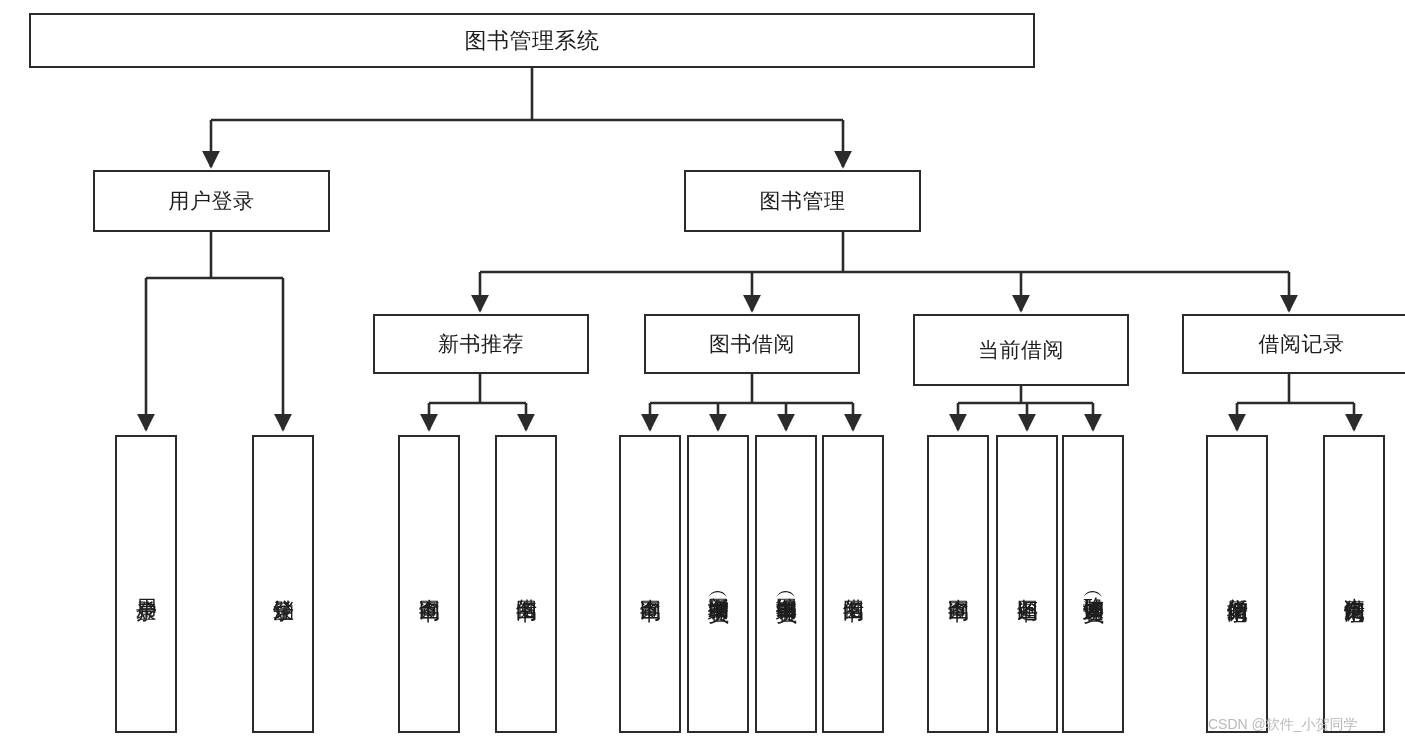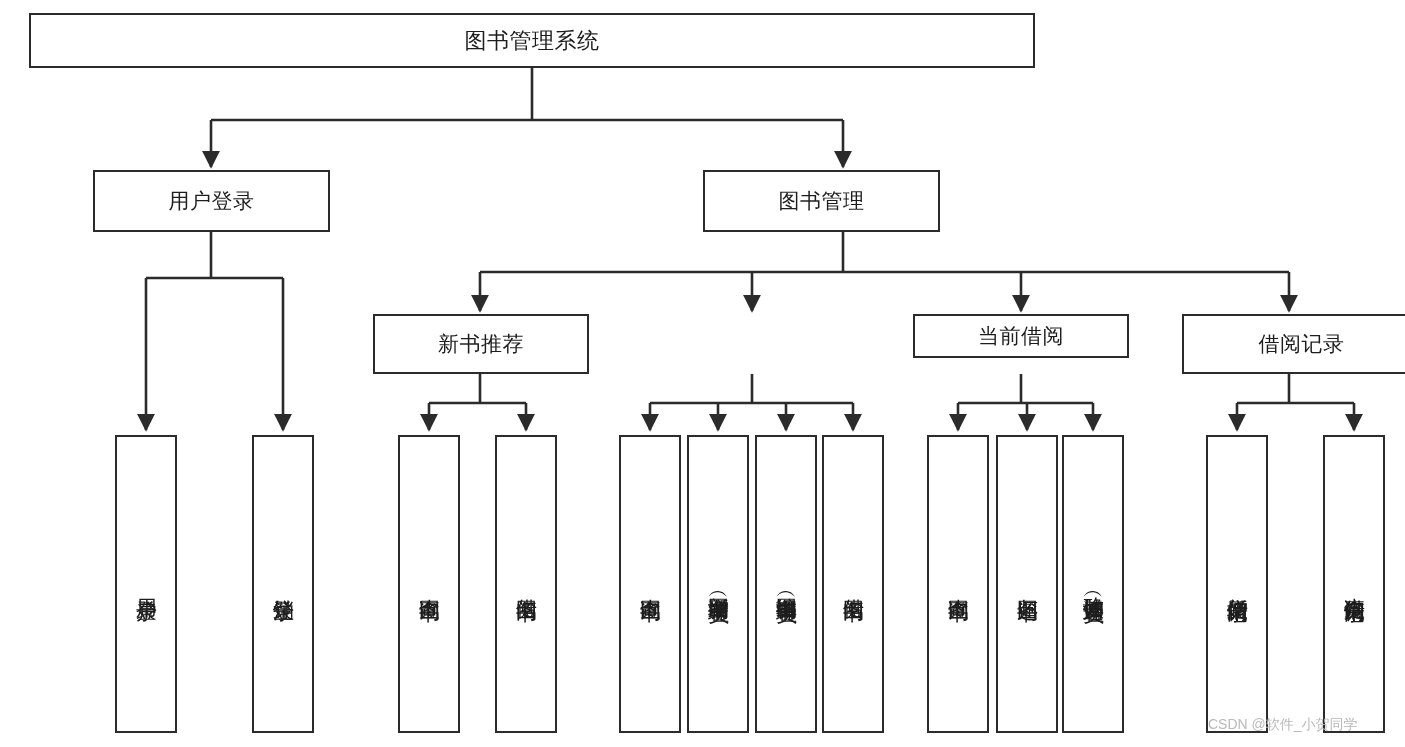--- a/index.html
+++ b/index.html
@@ -128,30 +128,33 @@
   </svg>
 
   <div class="node root horizontal" style="left:17px; top:13px; width:1006px; height:55px;">
     <span class="node-label">图书管理系统</span>
   </div>
 
   <div class="node horizontal" style="left:81px; top:170px; width:237px; height:62px;">
     <span class="node-label">用户登录</span>
   </div>
 
-  <div class="node horizontal" style="left:691px; top:170px; width:237px; height:62px;">
+  <div class="node horizontal" style="left:672px; top:170px; width:237px; height:62px;">
     <span class="node-label">图书管理</span>
   </div>
 
   <div class="node horizontal" style="left:361px; top:314px; width:216px; height:60px;">
     <span class="node-label">新书推荐</span>
   </div>
 
-
-  <div class="node horizontal" style="left:901px; top:314px; width:216px; height:44px;">
+  <div class="node horizontal" style="left:632px; top:314px; width:216px; height:60px;">
+    <span class="node-label">图书借阅</span>
+  </div>
+
+  <div class="node horizontal" style="left:901px; top:314px; width:216px; height:72px;">
     <span class="node-label">当前借阅</span>
   </div>
 
   <div class="node horizontal" style="left:1170px; top:314px; width:239px; height:60px;">
     <span class="node-label">借阅记录</span>
   </div>
 
   <div class="node vertical" style="left:103px; top:435px; width:62px; height:298px;">
     <span class="node-label">用户登录</span>
   </div>

